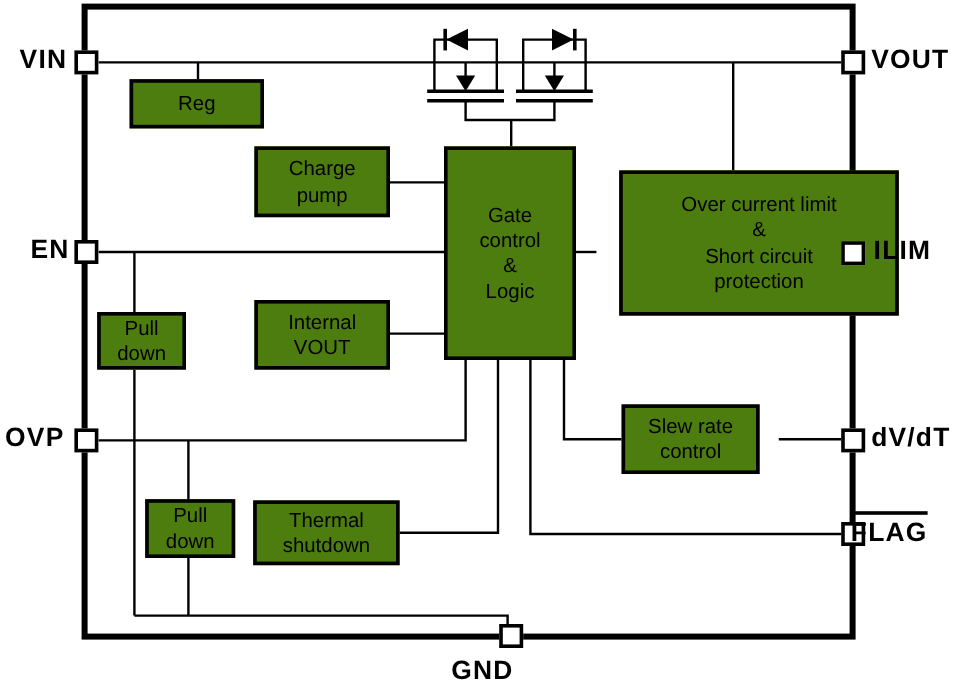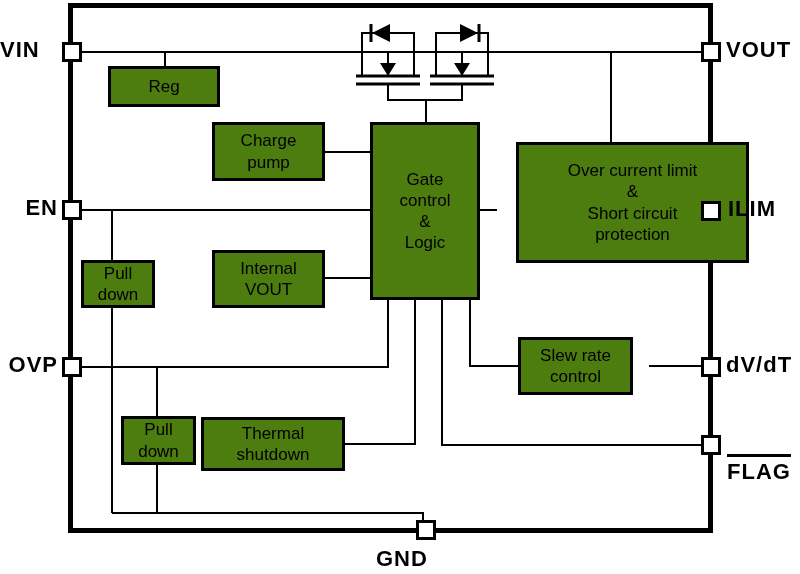--- a/index.html
+++ b/index.html
@@ -27,39 +27,39 @@
   }
   .overline{display:inline-block;border-top:3px solid #000;padding-top:2px;}
   
   .b-reg {left:108px;top:66px; width:112px;height:41px;}
   .b-cp  {left:212px;top:122px;width:113px;height:59px;}
   .b-uvlo{left:212px;top:250px;width:113px;height:58px;}
   .b-gc  {left:370px;top:122px;width:110px;height:178px;}
   .b-oc  {left:516px;top:142px;width:233px;height:121px;}
   .b-pd1 {left:81px; top:260px;width:74px; height:48px;}
   .b-pd2 {left:121px;top:416px;width:75px; height:49px;}
-  .b-ts  {left:201px;top:417px;width:144px;height:54px;}
+  .b-ts  {left:211px;top:417px;width:122px;height:54px;}
   .b-sr  {left:518px;top:337px;width:115px;height:58px;}
   
   .p-vin {left:62px; top:42px;}
   .p-en  {left:62px; top:200px;}
   .p-ovp {left:62px; top:357px;}
   .p-vout{left:701px;top:42px;}
   .p-ilim{left:701px;top:201px;}
   .p-dvdt{left:701px;top:357px;}
   .p-flag{left:701px;top:435px;}
   .p-gnd {left:416px;top:520px;}
   
-  .l-vin {left:0;     top:37px; width:56px;}
+  .l-vin {left:0;     top:37px; width:56px;text-align:right;}
   .l-en  {left:0;     top:195px;width:58px;text-align:right;}
-  .l-ovp {left:0;     top:352px;width:58px;text-align:right;}
+  .l-ovp {left:0;     top:352px;width:58px;text-align:center;}
   .l-vout{left:726px; top:37px;}
   .l-ilim{left:728px; top:196px;}
   .l-dvdt{left:726px; top:352px;}
-  .l-flag{left:727px; top:426px;margin-top:28px;}
+  .l-flag{left:709px; top:426px;}
   .l-gnd {left:376px; top:546px;width:100px;text-align:left;}
 </style>
 </head>
 <body>
 
 <div class="stage">
 
   <svg class="wires" width="800" height="574" viewBox="0 0 800 574">
     <g stroke="#000" stroke-width="2" fill="none">
       <path d="M82 52 H701"></path>

